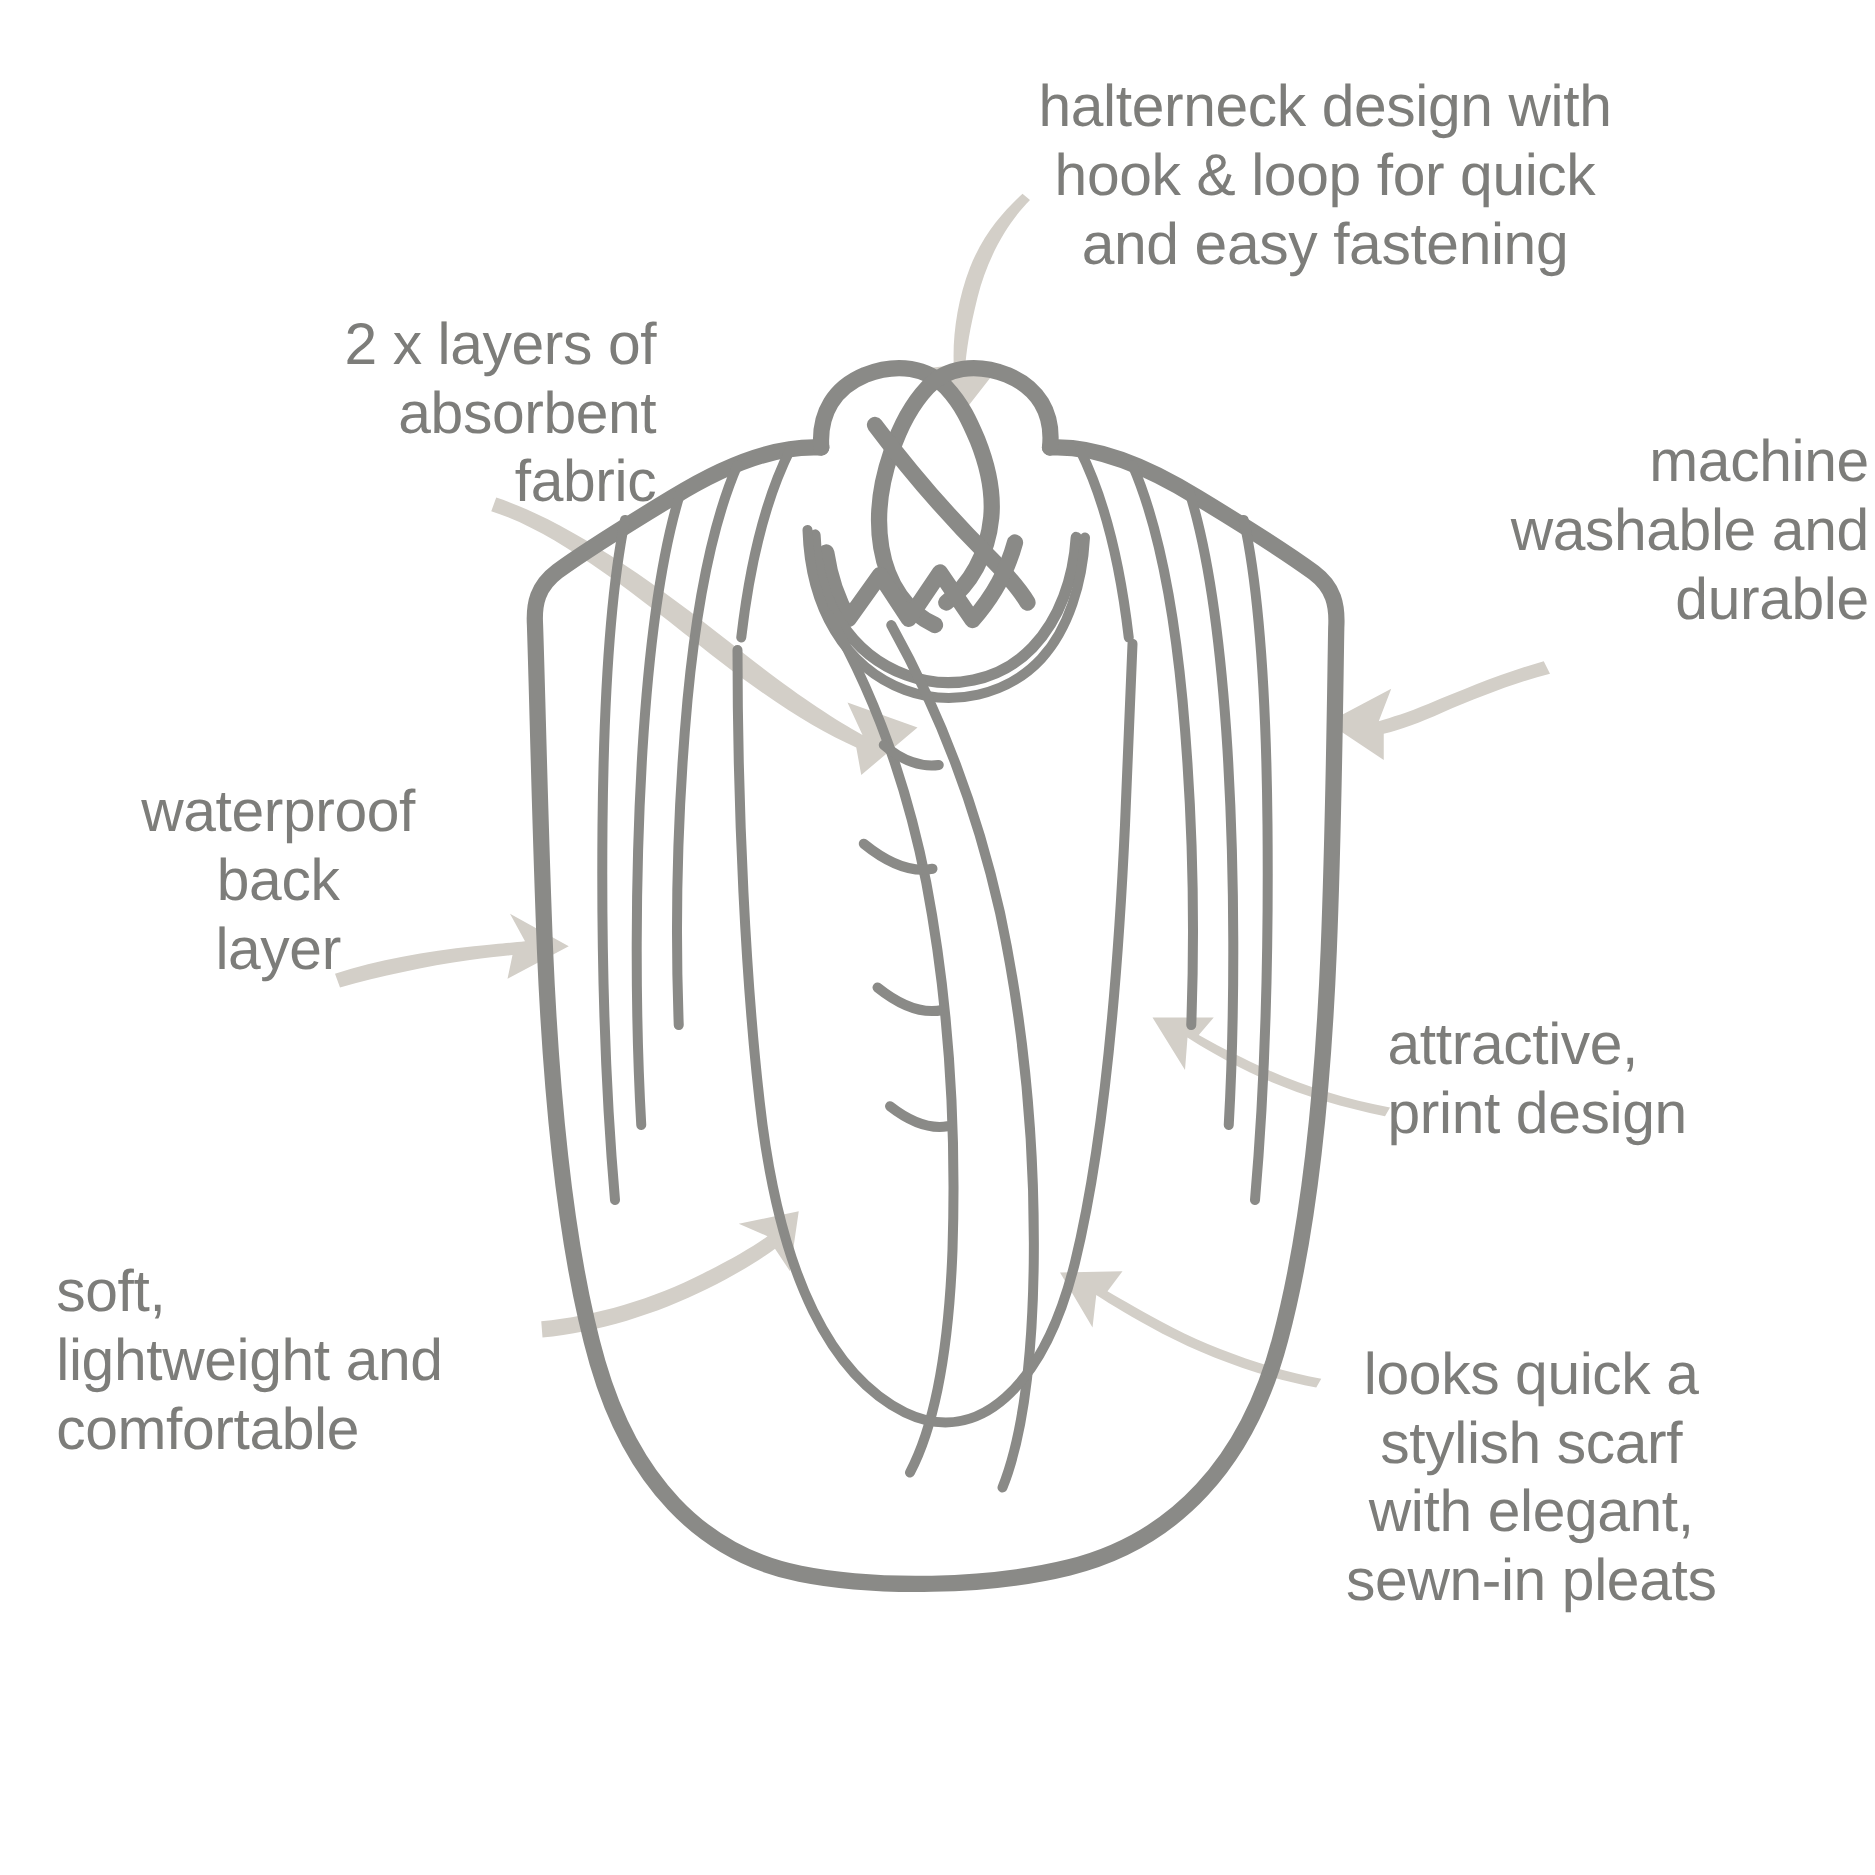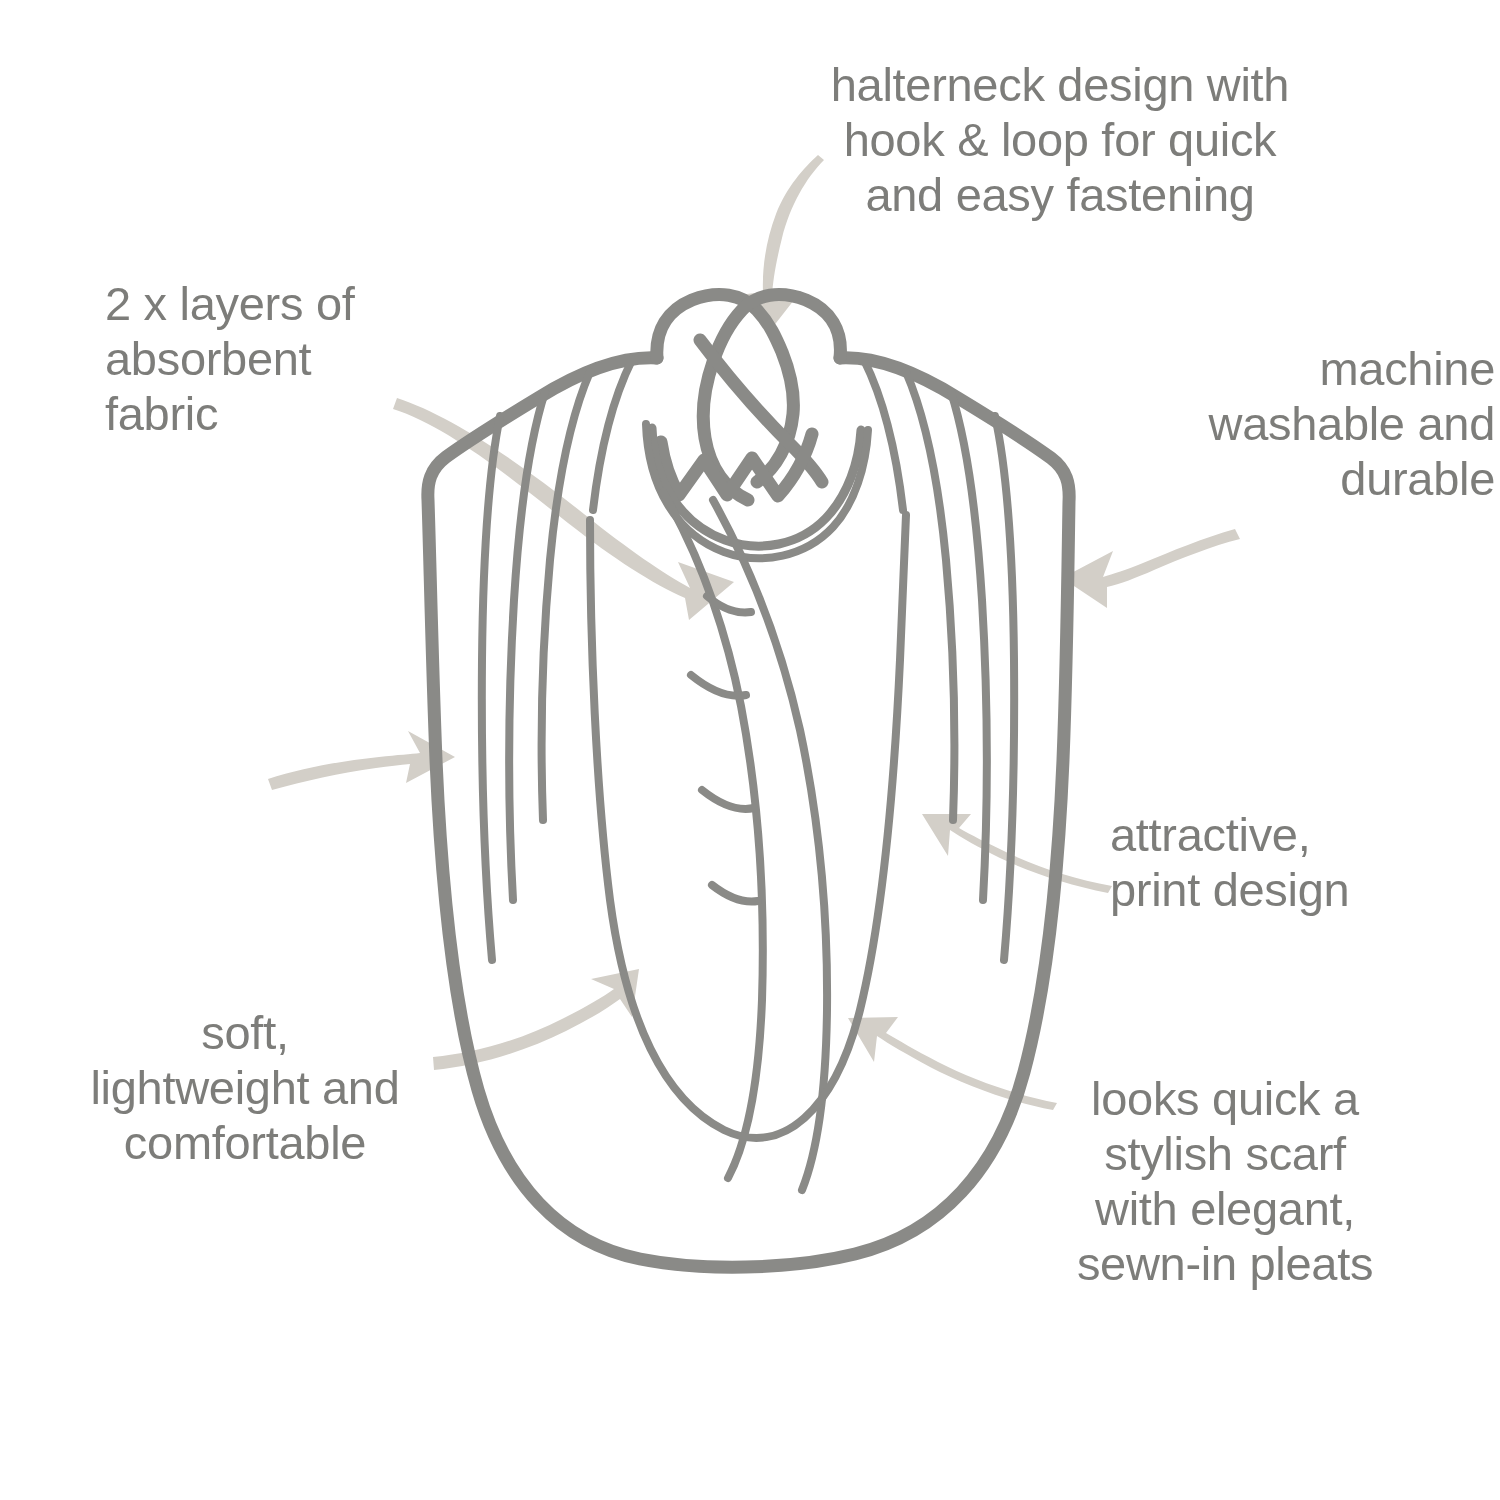--- a/index.html
+++ b/index.html
@@ -29,25 +29,25 @@
   .callout {
     position: absolute;
     color: #7d7d7a;
     font-family: "Liberation Sans", sans-serif;
     font-size: 47px;
     line-height: 1.17;
     letter-spacing: -0.3px;
     white-space: pre-line;
   }
   .ca-halterneck { left: 770px;  top: 58px;  width: 580px; text-align: center; }
-  .ca-layers     { left: 105px;  top: 248px; width: 420px; text-align: left; margin-top: 29px; }
+  .ca-layers     { left: 105px;  top: 248px; width: 420px; text-align: right; }
   .ca-machine    { left: 1125px; top: 342px; width: 370px; text-align: right; }
   .ca-waterproof { left: 55px;   top: 622px; width: 335px; text-align: center; }
   .ca-attractive { left: 1110px; top: 808px; width: 350px; text-align: left; }
-  .ca-soft       { left: 45px;   top: 1006px;width: 400px; text-align: center; }
+  .ca-soft       { left: 45px;   top: 1006px;width: 400px; }
   .ca-scarf      { left: 1030px; top: 1072px;width: 390px; text-align: center; }
 </style>
 </head>
 <body>
 
 <div id="page">
 
   <svg id="diagram-svg" viewBox="0 0 1500 1500" xmlns="http://www.w3.org/2000/svg">
 
     <g fill="#d3cfc8">
@@ -239,20 +239,23 @@
 and easy fastening</div>
 
   <div class="callout ca-layers">2 x layers of
 absorbent
 fabric</div>
 
   <div class="callout ca-machine">machine
 washable and
 durable</div>
 
+  <div class="callout ca-waterproof">waterproof
+back
+layer</div>
 
   <div class="callout ca-attractive">attractive,
 print design</div>
 
   <div class="callout ca-soft">soft,
 lightweight and
 comfortable</div>
 
   <div class="callout ca-scarf">looks quick a
 stylish scarf

